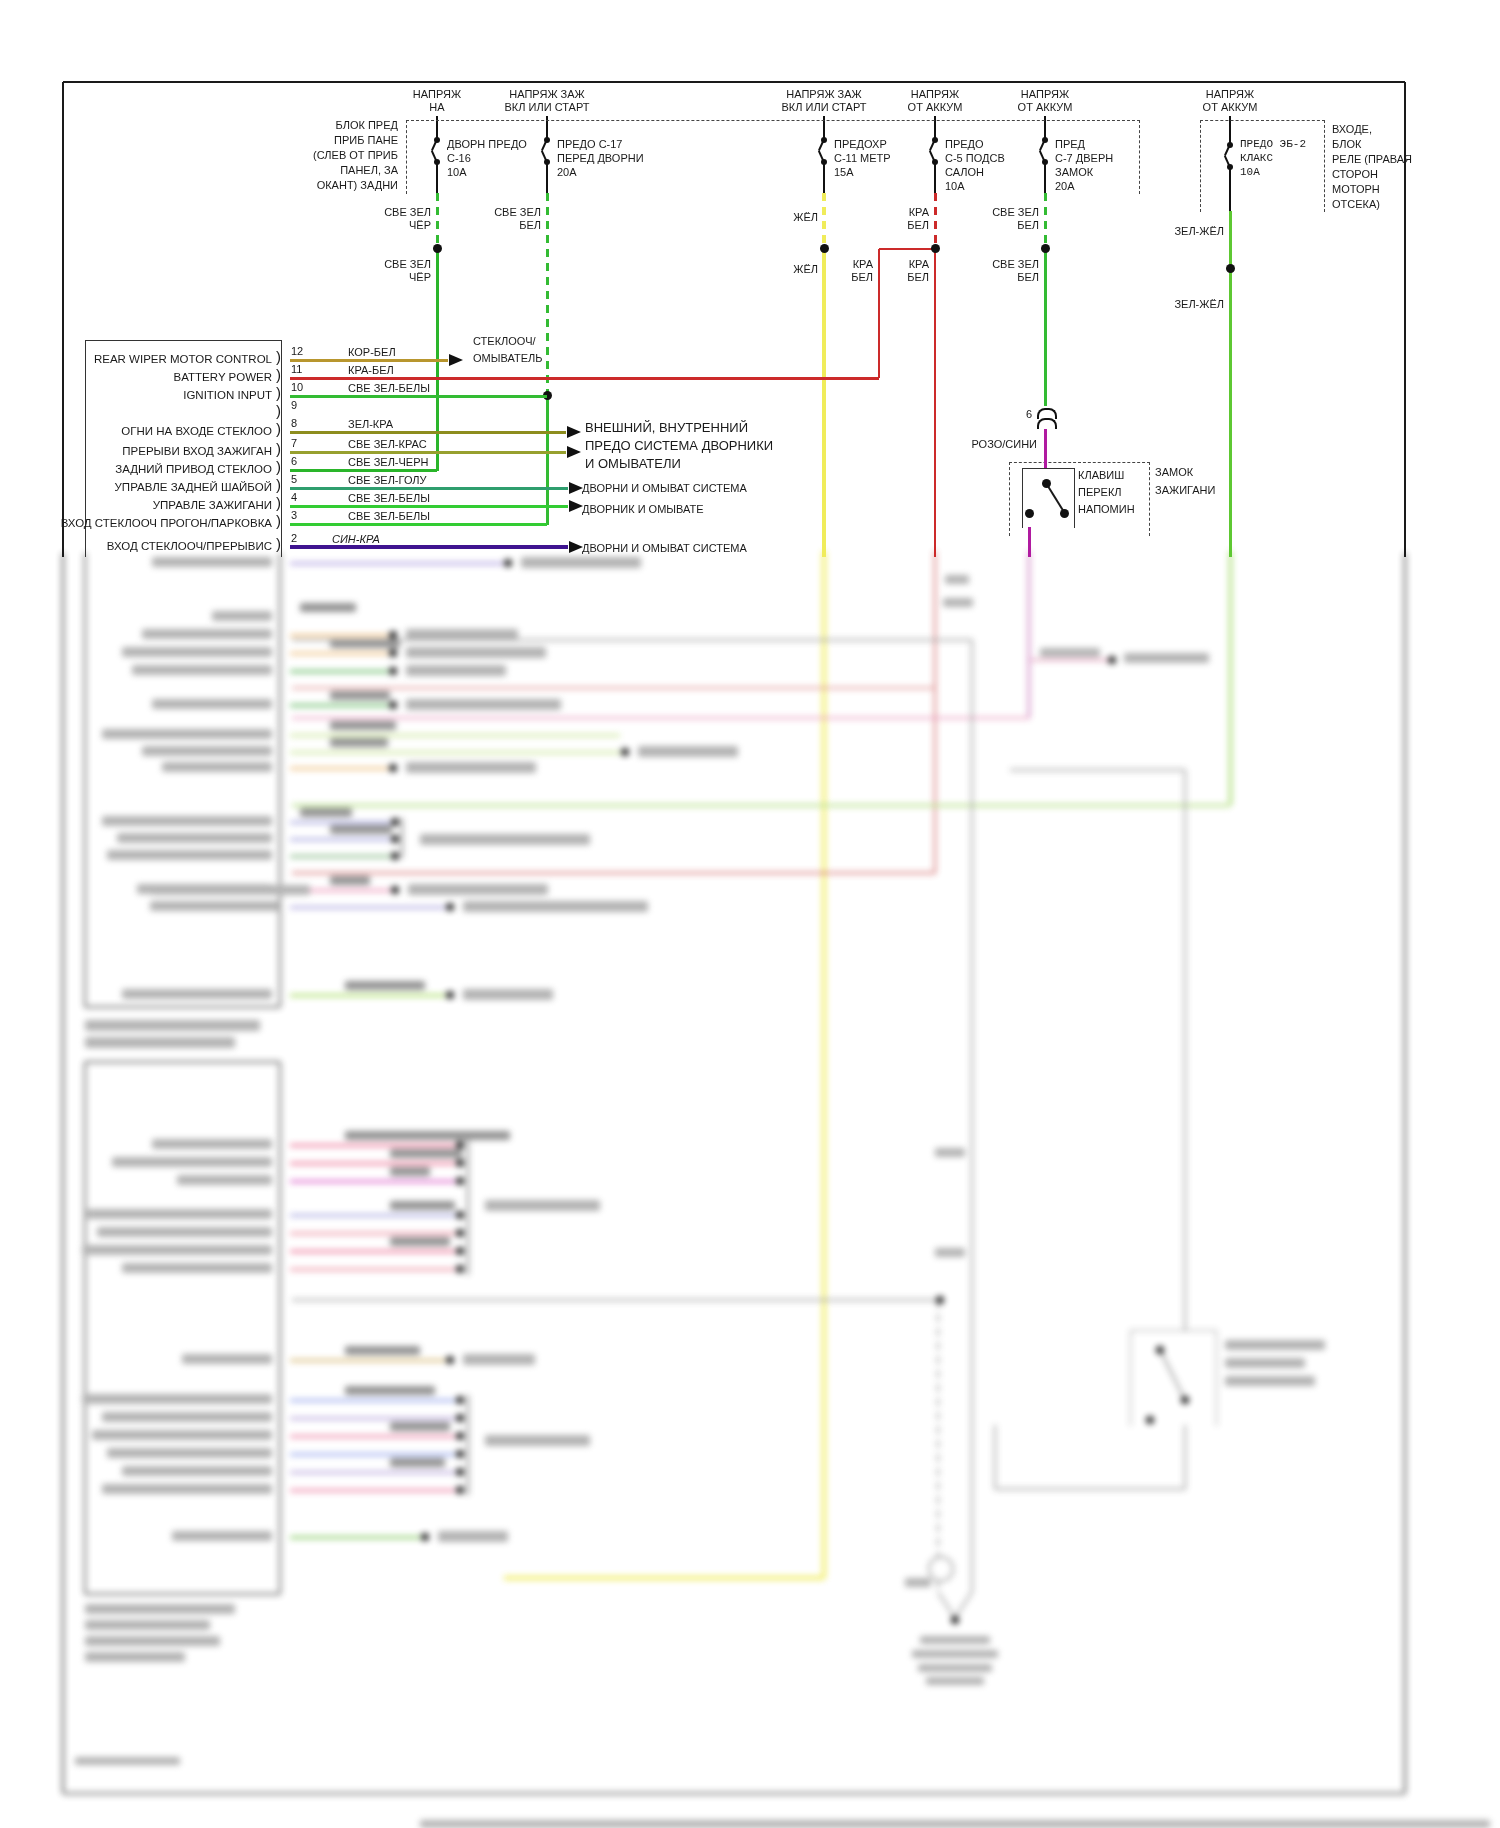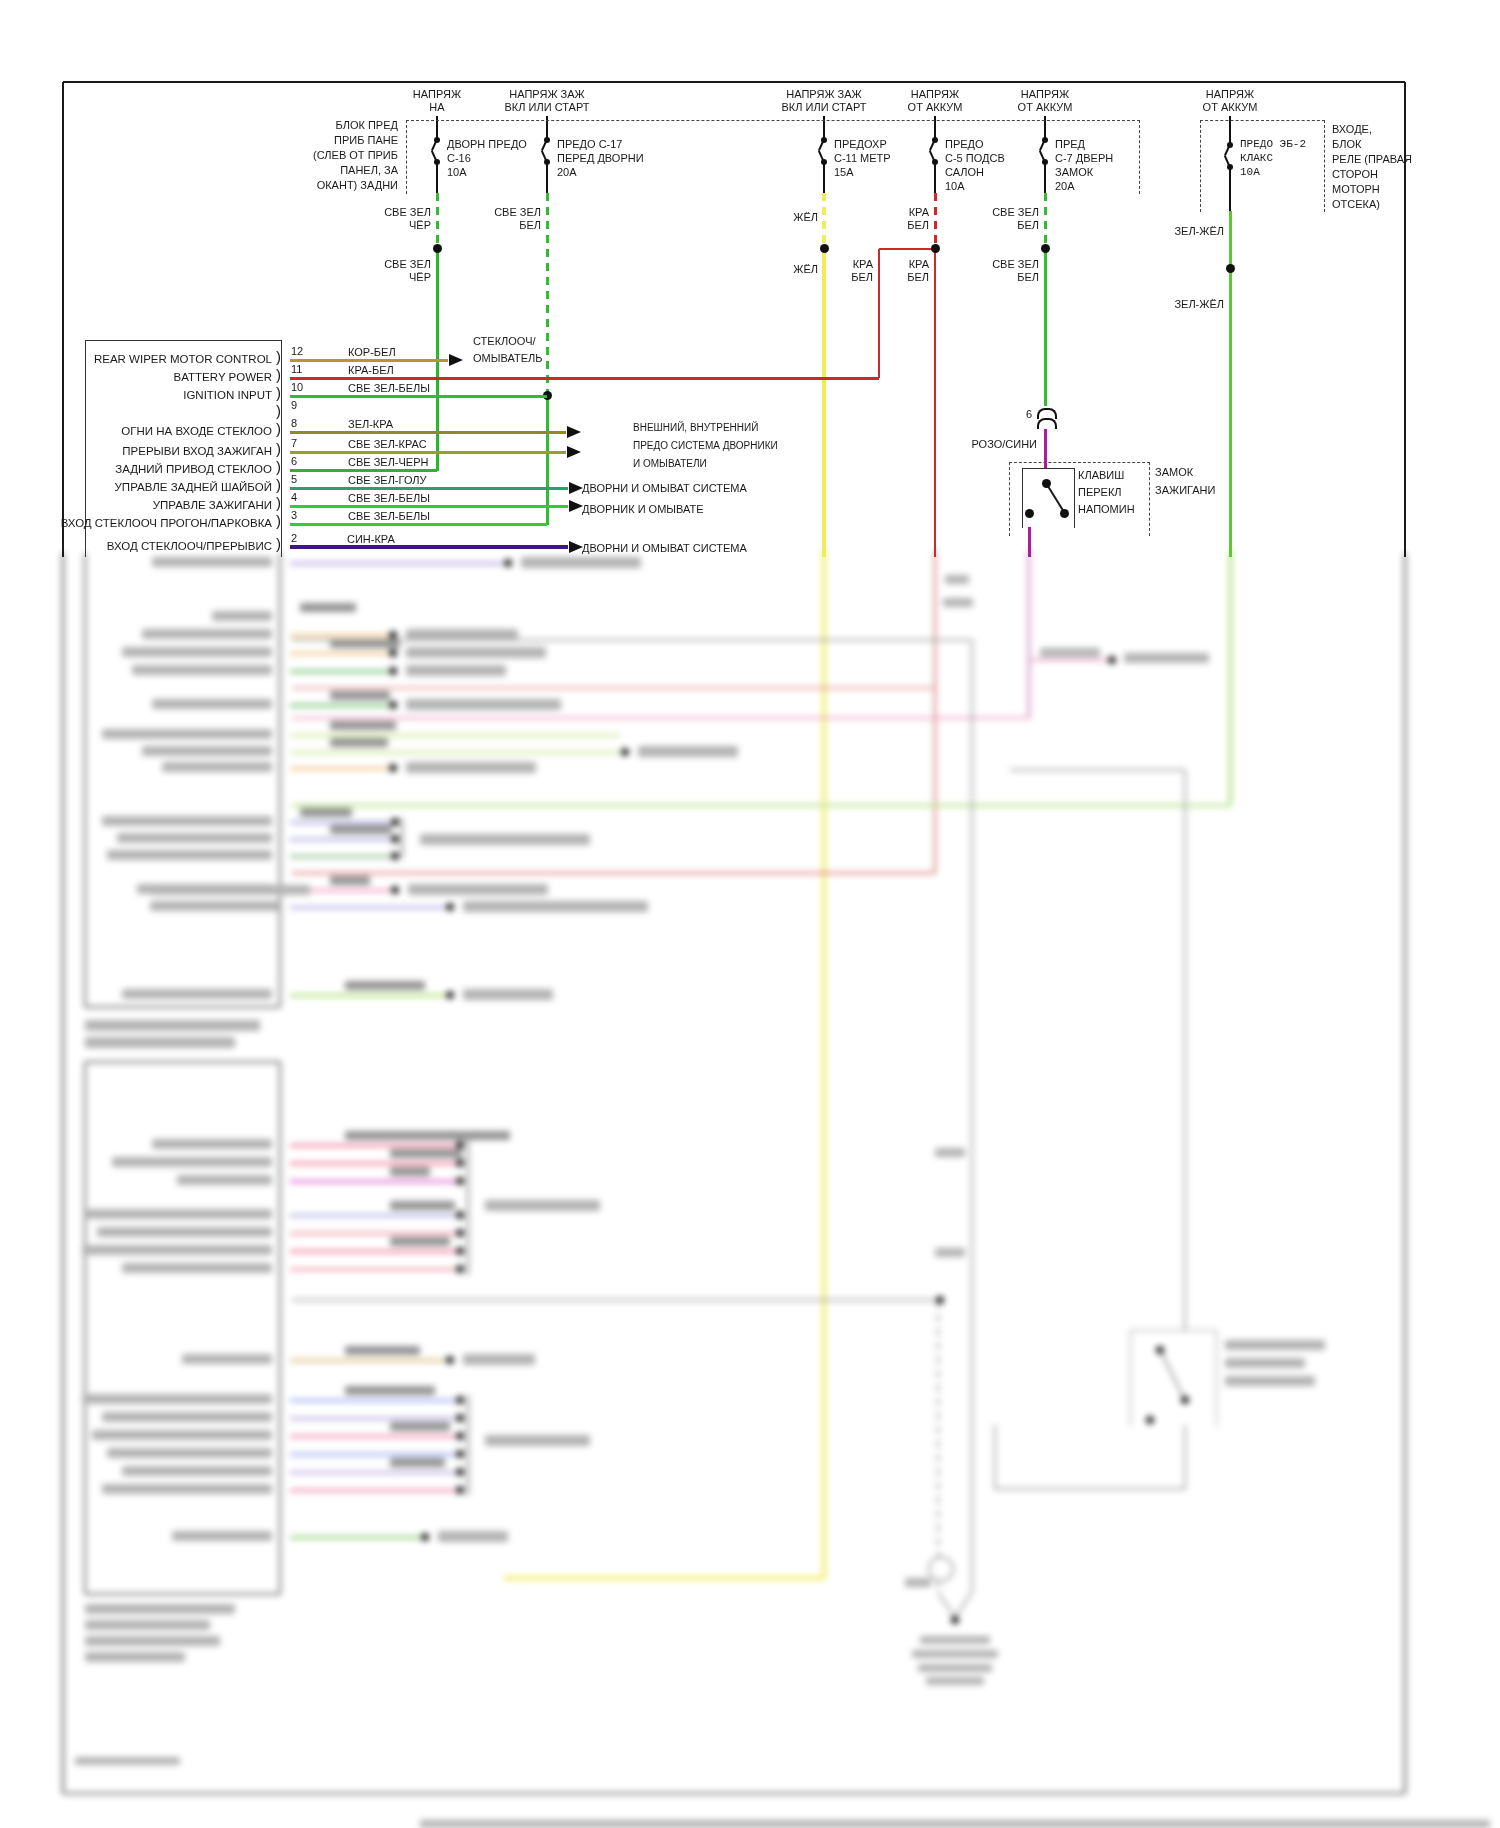--- a/index.html
+++ b/index.html
@@ -359,21 +359,21 @@
       <div class="el txt" style="top: 438px; font-size: 11px; line-height: 13px; right: 463px; text-align: right;">
         <div>РОЗО/СИНИ</div>
       </div>
       <div class="el txt" style="top: 408px; font-size: 11px; line-height: 13px; right: 468px; text-align: right;">
         <div>6</div>
       </div>
       <div class="el txt" style="top: 333px; font-size: 11px; line-height: 17px; left: 473px;">
         <div>СТЕКЛООЧ/</div>
         <div>ОМЫВАТЕЛЬ</div>
       </div>
-      <div class="el txt" style="top: 419px; font-size: 10px; line-height: 18px; left: 585px; margin-left: 48px;">
+      <div class="el txt" style="top: 419px; font-size: 13px; line-height: 18px; left: 585px;">
         <div>ВНЕШНИЙ, ВНУТРЕННИЙ</div>
         <div>ПРЕДО СИСТЕМА ДВОРНИКИ</div>
         <div>И ОМЫВАТЕЛИ</div>
       </div>
       <div class="el txt" style="top: 481px; font-size: 11px; line-height: 14px; left: 582px;">
         <div>ДВОРНИ И ОМЫВАТ СИСТЕМА</div>
       </div>
       <div class="el txt" style="top: 502px; font-size: 11px; line-height: 14px; left: 582px;">
         <div>ДВОРНИК И ОМЫВАТЕ</div>
       </div>
@@ -554,19 +554,19 @@
       <div class="el" style="left: 290px; top: 522.5px; width: 257px; height: 3px; background: rgb(51, 204, 51);"></div>
       <div class="el txt" style="top: 536px; font-size: 15px; line-height: 16px; left: 276px;">
         <div>)</div>
       </div>
       <div class="el txt" style="top: 532px; font-size: 11px; line-height: 12px; left: 291px;">
         <div>2</div>
       </div>
       <div class="el txt" style="top: 540px; font-size: 11.5px; line-height: 13px; right: 1228px; text-align: right;">
         <div>ВХОД СТЕКЛООЧ/ПРЕРЫВИС</div>
       </div>
-      <div class="el txt" style="top: 533px; font-size: 11px; line-height: 12px; left: 347px;">
+      <div class="el txt" style="top: 533px; font-size: 11px; line-height: 12px; left: 332px; font-style: italic;">
         <div>СИН-КРА</div>
       </div>
       <div class="el" style="left: 290px; top: 545.25px; width: 278px; height: 3.5px; background: rgb(63, 20, 144);"></div>
       <div class="el" style="left: 569px; top: 540.5px; width: 0px; height: 0px; border-top: 6.5px solid transparent; border-bottom: 6.5px solid transparent; border-left: 14px solid rgb(17, 17, 17);"></div>
     </div>
 </div>
 
 </body></html>

